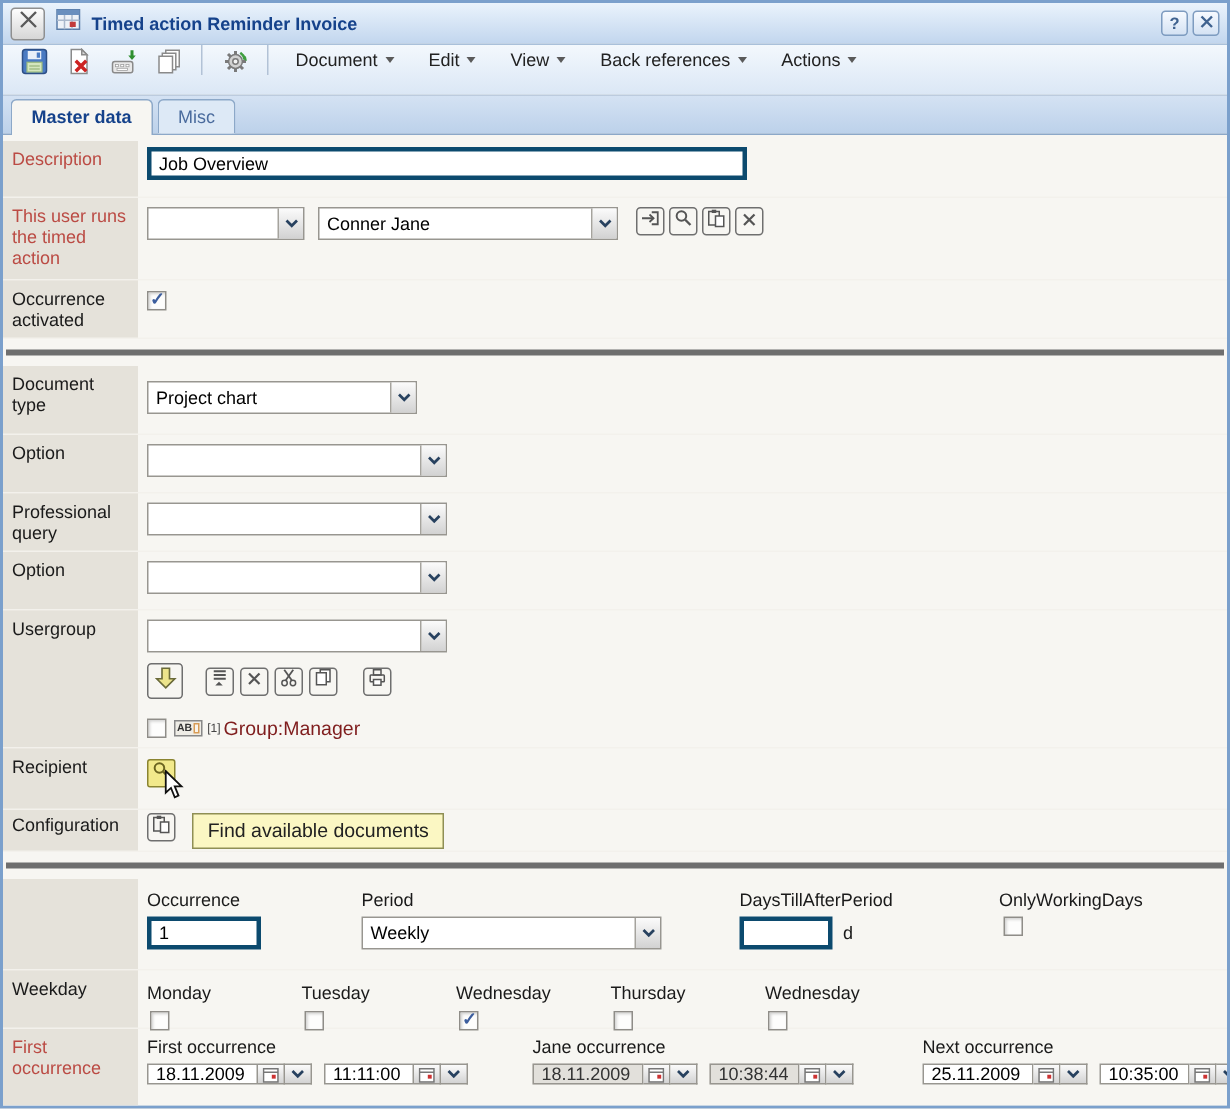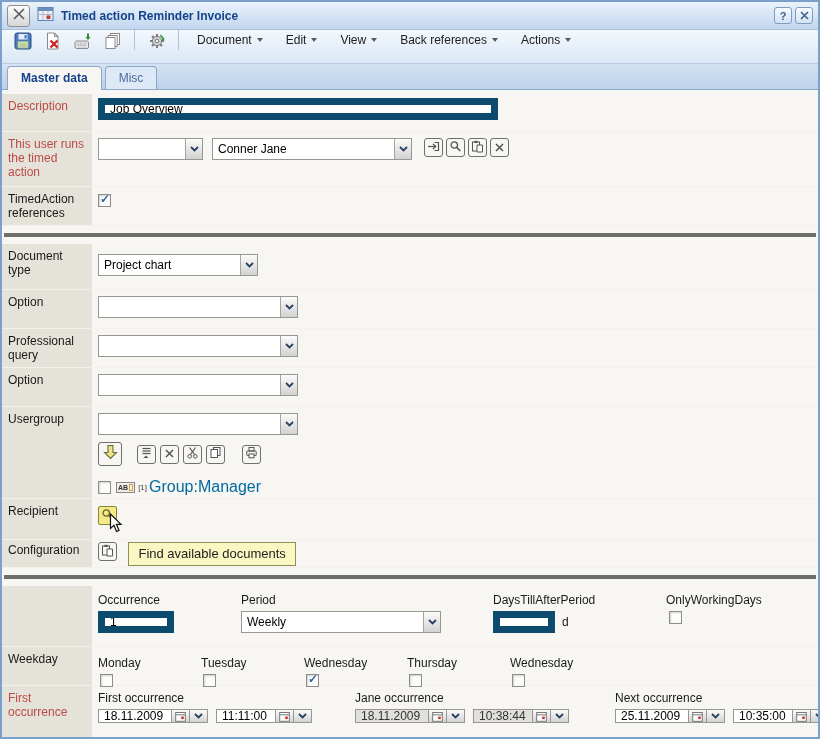--- a/index.html
+++ b/index.html
@@ -37,21 +37,21 @@
   
   .content { flex:1; background:#f7f6f2; padding-top:4px; position:relative; overflow:hidden; }
   .frow { display:flex; }
   .flabel { width:90px; flex:0 0 90px; background:#e5e2da; padding:6px 6px 0 6px; font-size:12px;
             color:#1a1a1a; border-bottom:1px solid #f3f1ec; line-height:1.15; }
   .flabel.req { color:#bb4b44; }
   .ffield { flex:1; padding:4px 0 0 6px; border-bottom:1px solid #f3f1ec; position:relative; }
   .sep-bar { height:4px; background:#6e6e6e; margin:7px 2px; }
 
   
-  .tinput { height:22px; border:7px solid #0c4a6e; background:#fff; font-size:12px; padding:0 5px; font-family:inherit; }
+  .tinput { height:22px; border:3px solid #0c4a6e; background:#fff; font-size:12px; padding:0 5px; font-family:inherit; }
   .dropdown { display:inline-flex; height:22px; border:1px solid #989690; background:#fff; align-items:stretch; vertical-align:top; }
   .dd-value { flex:1; font-size:12px; padding:3px 5px; white-space:nowrap; overflow:hidden; }
   .dd-btn { width:17px; flex:0 0 17px; background:linear-gradient(#fbfbfb,#d2d2d2); border-left:1px solid #a5a39d;
             display:flex; align-items:center; justify-content:center; }
   .licon { width:19px; height:19px; border:1px solid #6f6f6f; border-radius:3px;
            display:inline-flex; align-items:center; justify-content:center; background:transparent; }
   .checkbox { width:13px; height:13px; border:1px solid #8f8d88; background:#fdfdfc;
               box-shadow:inset 1px 1px 2px rgba(0,0,0,0.18); position:relative; }
   .checkbox.checked::after { content:"✓"; position:absolute; left:1px; top:-3px; font-size:12px; font-weight:bold; color:#3c5e9e; }
   .datefield { display:inline-flex; height:14px; vertical-align:top; }
@@ -62,21 +62,21 @@
             display:flex; align-items:center; justify-content:center; }
   .grp-label { font-size:12px; color:#1a1a1a; margin-bottom:4px; }
   .hl-btn { width:19px; height:19px; border:1px solid #8a8430; background:#f2e98b; border-radius:2px;
             display:inline-flex; align-items:center; justify-content:center; }
   .tooltip { display:inline-block; background:#fbf7c3; border:1px solid #8f8f55; padding:3px 9px 4px;
              font-size:13px; color:#222; margin-left:7px; white-space:nowrap; vertical-align:top; }
   .ab-badge { display:inline-block; font-size:7px; font-weight:bold; border:1px solid #888; background:#efede6;
               color:#333; padding:0 1px; line-height:9px; position:relative; }
   .ab-badge i { display:inline-block; width:4px; height:7px; background:#f9f3ea; border:1px solid #d79b55; margin-left:1px; vertical-align:middle; }
   .supref { font-size:8px; vertical-align:super; color:#444; margin:0 2px 0 3px; }
-  .itemtext { font-size:16px; color:#0369a1; }
+  .itemtext { font-size:13px; color:#7f1d1d; }
   .day-col { width:103px; flex:0 0 103px; }
   .day-col .checkbox { margin-top:3px; margin-left:2px; }
   .day-label, .sched-label { font-size:12px; color:#1a1a1a; }
   .cursor-arrow { position:absolute; left:17px; top:14px; pointer-events:none; }
 </style>
 </head>
 <body>
 
 <div class="window">
 
@@ -241,32 +241,32 @@
           <div class="licon">
               <span><svg width="11" height="11">
                   <path d="M2 2 L9 9 M9 2 L2 9" stroke="#555" stroke-width="1.5"></path>
                 </svg></span>
             </div>
         </div>
       </div>
     </div>
 
     <div class="frow" style="height:39px">
-      <div class="flabel">TimedAction references</div>
+      <div class="flabel">Occurrence activated</div>
       <div class="ffield" style="padding-top:7px;">
         <div class="checkbox checked"></div>
       </div>
     </div>
 
     <div class="sep-bar"></div>
 
     <div class="frow" style="height:46px">
       <div class="flabel">Document type</div>
       <div class="ffield" style="padding-top:10px;">
-        <div class="dropdown" style="width:160px">
+        <div class="dropdown" style="width:180px">
           <span class="dd-value">Project chart</span>
           <span class="dd-btn">
               <svg width="9" height="6">
                 <path d="M1 1 L4.5 4.5 L8 1" fill="none" stroke="#27415f" stroke-width="1.8"></path>
               </svg>
             </span>
         </div>
       </div>
     </div>
 

